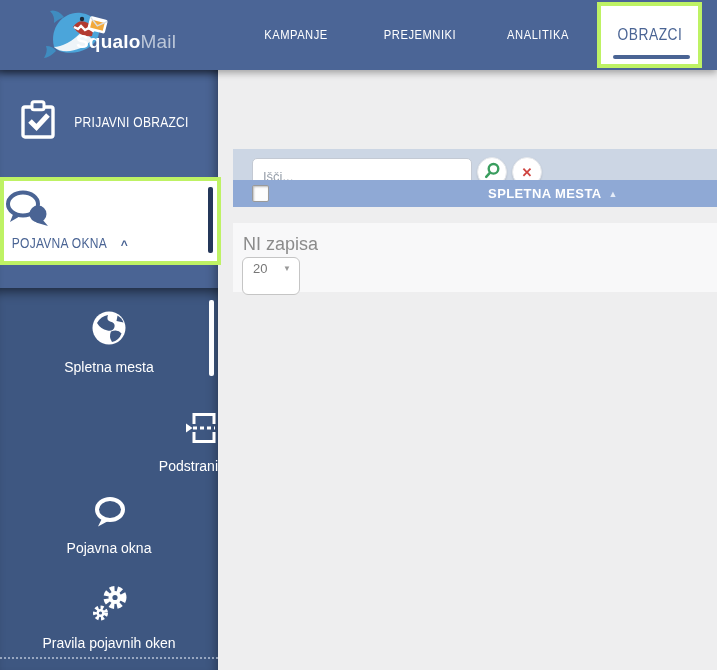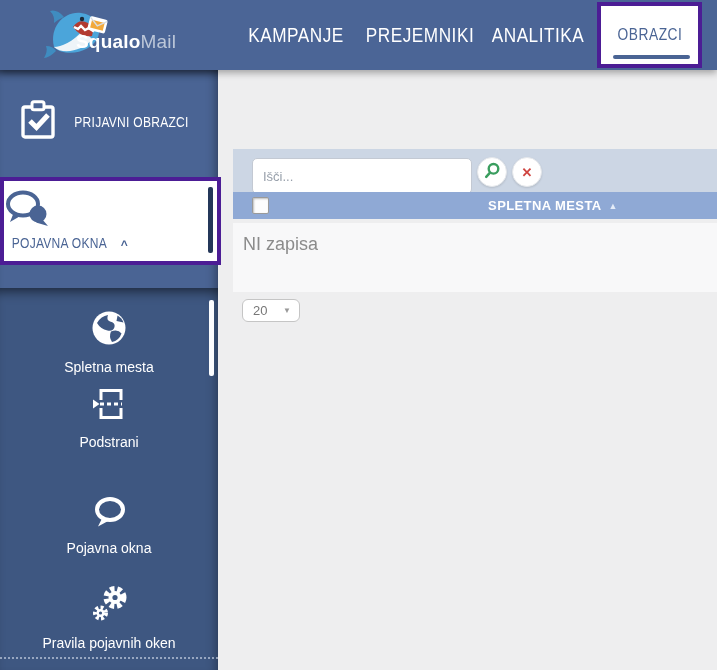--- a/index.html
+++ b/index.html
@@ -11,22 +11,22 @@
   .cond{display:inline-block;transform:scaleX(.86);transform-origin:center;white-space:nowrap;}
 
   
   .navbar{position:absolute;left:0;top:0;width:717px;height:70px;background:#4b6596;
           box-shadow:0 3px 7px rgba(0,0,0,.32);z-index:20;}
   .logo{position:absolute;left:40px;top:5px;width:150px;height:60px;cursor:pointer;text-align:right;}
   .logo-text{position:absolute;left:36px;top:26px;font-size:19px;letter-spacing:.2px;}
   .logo-text .b{color:#fff;font-weight:bold;}
   .logo-text .l{color:#bcc7d9;}
   .nav-item{position:absolute;top:0;height:70px;line-height:70px;transform:translateX(-50%);
-            color:#fff;font-size:20px;letter-spacing:.6px;cursor:pointer;}
-  .annot{border:4px solid #4c1d95;box-sizing:border-box;}
+            color:#fff;font-size:13px;letter-spacing:.6px;cursor:pointer;}
+  .annot{border:4px solid #bef264;box-sizing:border-box;}
   .obrazci-annot{position:absolute;left:597px;top:2px;width:105px;height:66px;z-index:25;background:#ee0000;}
   .tab-active{position:absolute;left:0;top:0;right:0;bottom:0;background:#fff;}
   .tab-active .lbl{position:absolute;left:50%;top:0;height:55px;line-height:58px;transform:translateX(-50%) scaleX(.86);
                    color:#4a6494;font-size:16px;letter-spacing:.6px;white-space:nowrap;}
   .tab-underline{position:absolute;left:12px;right:8px;bottom:5px;height:4px;background:#4a6494;border-radius:2px;}
 
   
   .sidebar{position:absolute;left:0;top:70px;width:218px;height:600px;background:#4a6494;
            box-shadow:inset 0 9px 9px -6px rgba(0,0,0,.45), inset -10px 0 10px -7px rgba(0,0,0,.3);z-index:10;}
   .side-item{position:absolute;left:0;width:218px;display:flex;
@@ -53,31 +53,31 @@
                 border:1px solid #c3c9d3;border-radius:5px;padding:0 10px;font-size:13px;color:#556;
                 font-family:"Liberation Sans",sans-serif;outline:none;background:#fff;}
   .search-input::placeholder{color:#98a0ab;}
   .round-btn{position:absolute;top:8px;width:30px;height:30px;border-radius:50%;background:#fff;
              border:1px solid #e4e7eb;box-sizing:border-box;display:flex;align-items:center;justify-content:center;
              cursor:pointer;box-shadow:0 1px 2px rgba(0,0,0,.12);}
   .btn-search{left:244px;}
   .btn-clear{left:279px;}
   .clear-glyph{color:#cf4440;font-size:13px;font-weight:bold;line-height:1;}
 
-  .header-row{position:absolute;left:233px;top:192px;width:484px;height:27px;background:#8fa9d5;}
+  .header-row{position:absolute;left:233px;top:180px;width:484px;height:27px;background:#8fa9d5;}
   .checkbox{position:absolute;left:19px;top:5px;width:15px;height:15px;background:#fdfdfd;
             border:1px solid #9a9a9a;border-radius:2px;box-shadow:inset 1px 1px 2px rgba(0,0,0,.25);cursor:pointer;}
   .header-label{position:absolute;left:320px;top:0;height:27px;line-height:27px;transform:translateX(-50%);
                 color:#fff;font-weight:bold;font-size:13px;letter-spacing:.4px;white-space:nowrap;cursor:pointer;}
   .sort-arrow{font-size:9px;color:#e4ecf8;margin-left:7px;vertical-align:1px;}
 
   .empty-panel{position:absolute;left:233px;top:223px;width:484px;height:69px;background:#f8f8f9;}
   .empty-text{position:absolute;left:10px;top:11px;font-size:18px;color:#8b8b8b;}
-  .page-size{position:absolute;left:9px;top:34px;width:58px;height:23px;background:#fff;
-             border:1px solid #c5c5c5;border-radius:6px;box-sizing:border-box;cursor:pointer;margin-top:42px;}
+  .page-size{position:absolute;left:9px;top:34px;width:58px;height:38px;background:#fff;
+             border:1px solid #c5c5c5;border-radius:6px;box-sizing:border-box;cursor:pointer;}
   .page-size .val{position:absolute;left:10px;top:0;line-height:21px;font-size:13px;color:#777;}
   .page-size .arr{position:absolute;right:8px;top:0;line-height:21px;font-size:8px;color:#999;}
   .chev{font-size:12px;font-weight:bold;margin-left:6px;vertical-align:-1px;}
 </style>
 </head>
 <body>
 
 <div class="navbar">
   <div class="logo">
     <span style="position:absolute;left:0;top:0;">
@@ -146,21 +146,21 @@
         <svg width="36" height="36" viewBox="0 0 36 36">
           <circle cx="18" cy="18" r="16.5" fill="#fff"></circle>
           <path d="M6 13 q4 -7 11 -8 q-2 5 2 6.5 q5.5 1 4.5 5.5 q-1 4.5 -7 3.5 q-7 -1.5 -10.5 -7.5z" fill="#3e5781"></path>
           <path d="M20 21.5 q7 -2.5 10.5 2 q-2.5 7 -9.5 8.5 q-3.5 -5 -1 -10.5z" fill="#3e5781"></path>
           <path d="M26.5 5.5 q4.5 2.5 6 7 l-7 -1.5 z" fill="#3e5781"></path>
         </svg>
       </span>
       <span class="lbl">Spletna mesta</span>
     </div>
 
-    <div class="sub-item" style="top:84px;">
+    <div class="sub-item" style="top:108px;align-items:flex-end;">
       <span>
         <svg width="32" height="34" viewBox="0 0 32 34">
           <path d="M8 13 V3.5 h20 v9.5" fill="none" stroke="#fff" stroke-width="3"></path>
           <path d="M8 21 v9.5 h20 v-9.5" fill="none" stroke="#fff" stroke-width="3"></path>
           <line x1="7" y1="17" x2="29" y2="17" stroke="#fff" stroke-width="3.2" stroke-dasharray="4 3"></line>
           <path d="M0 12.5 l6.5 4.5 l-6.5 4.5 z" fill="#fff"></path>
         </svg>
       </span>
       <span class="lbl">Podstrani</span>
     </div>

